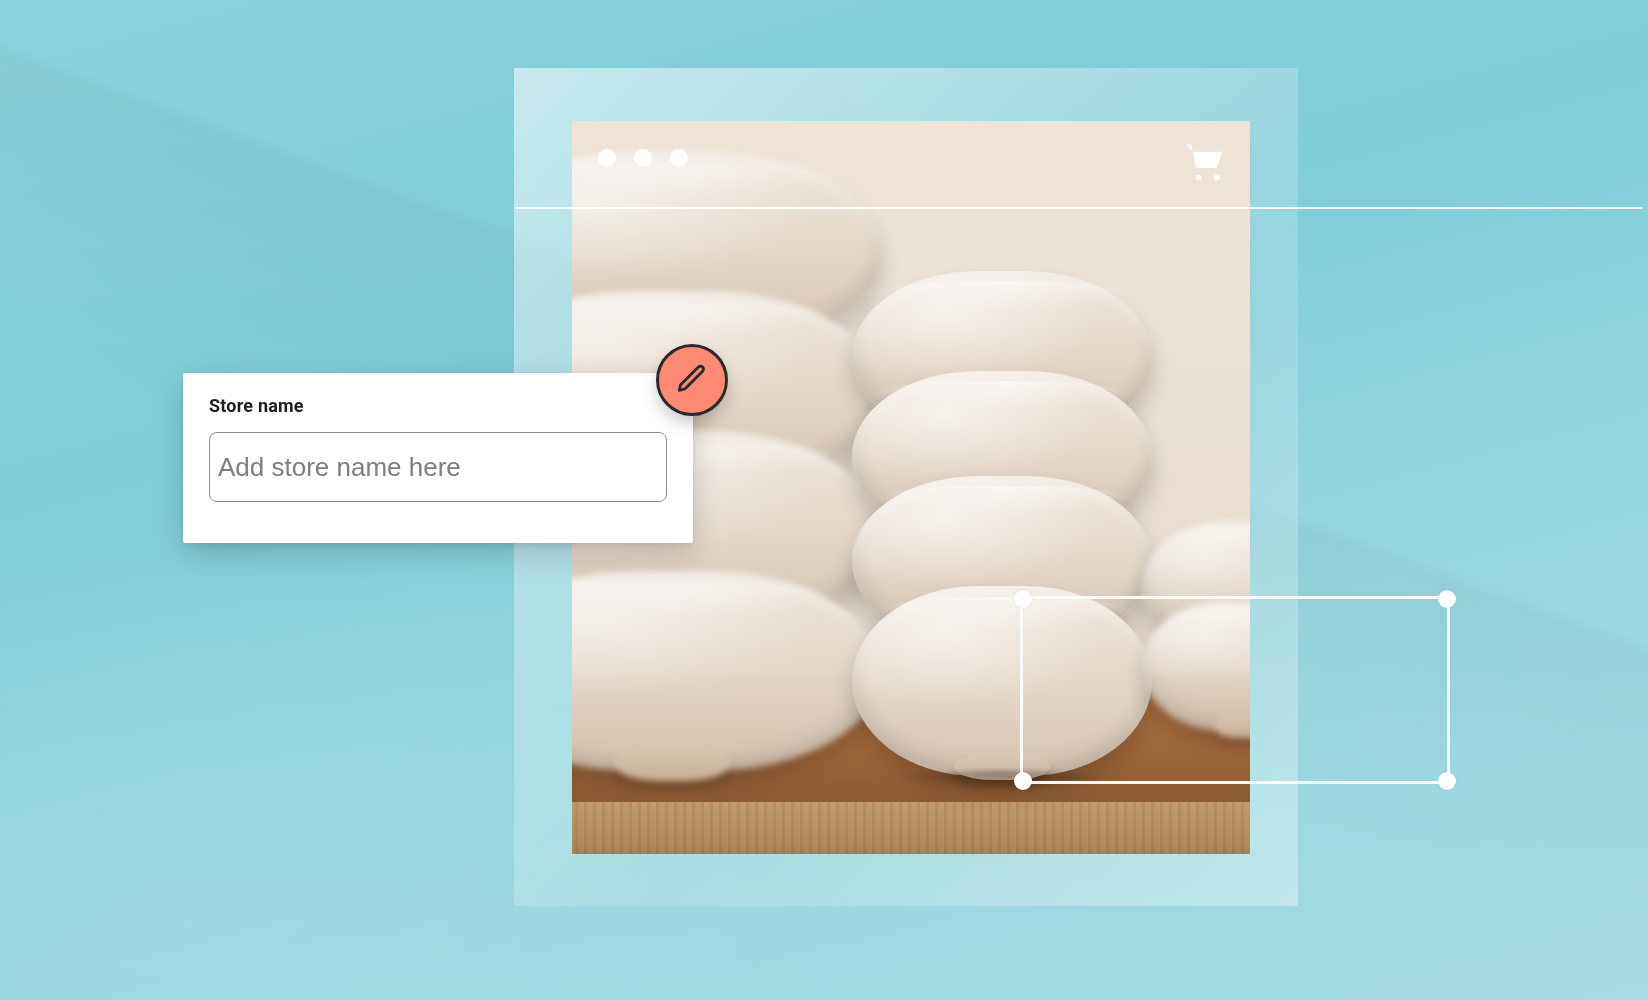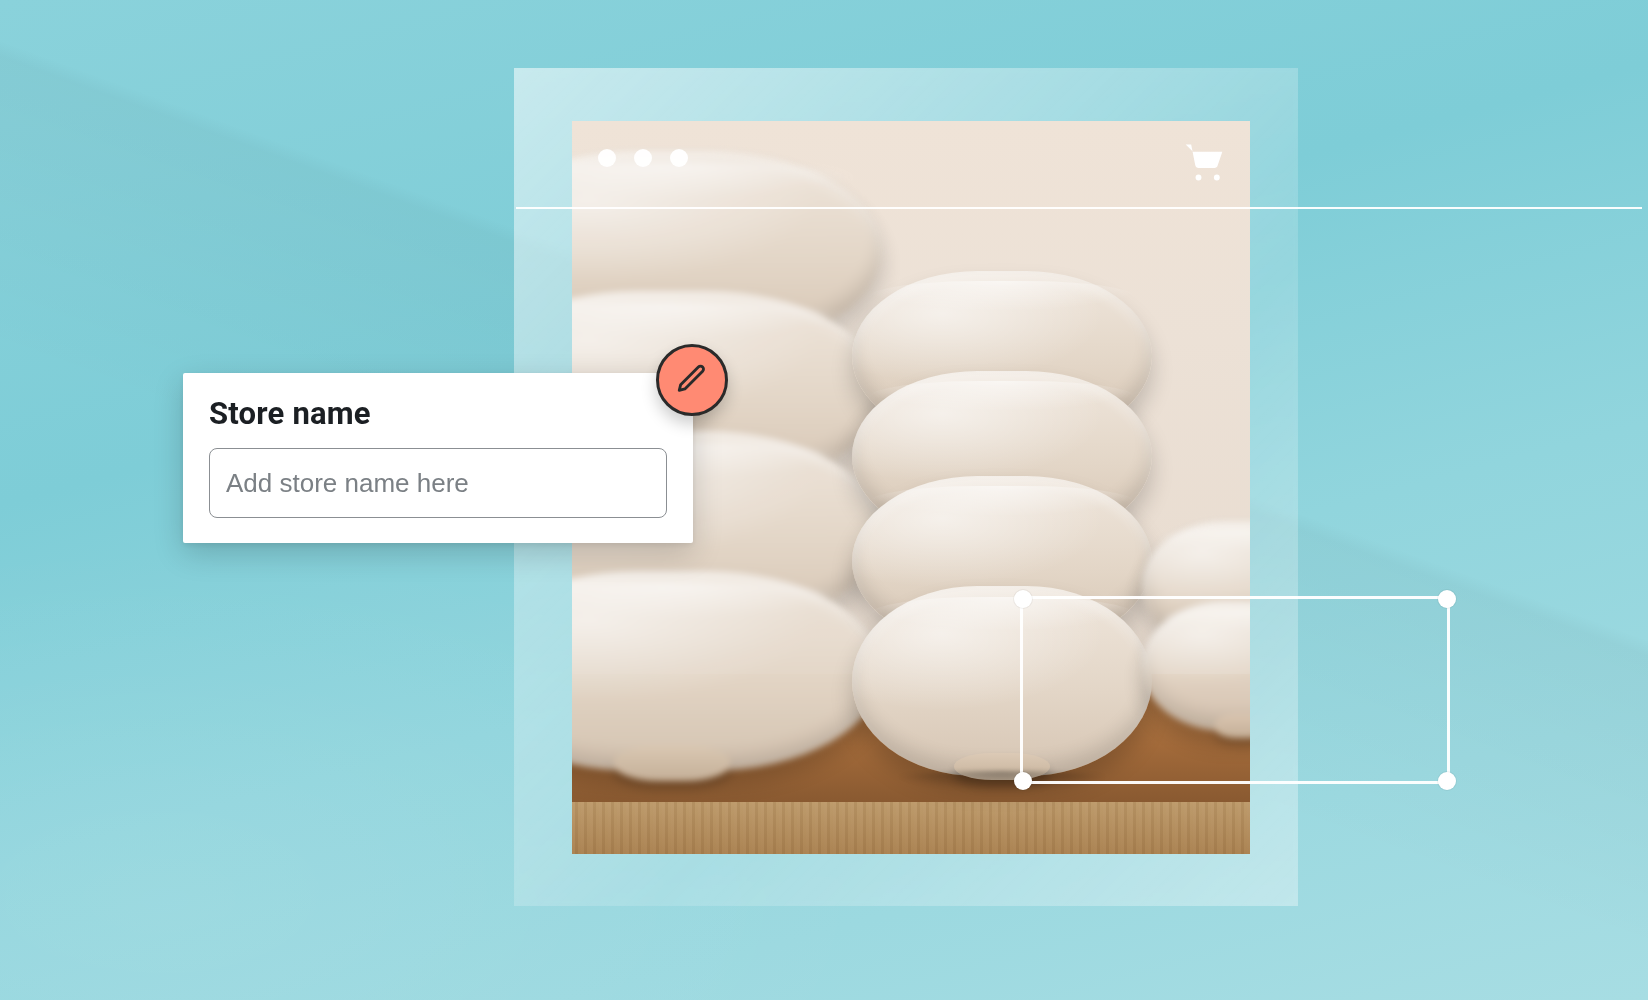--- a/index.html
+++ b/index.html
@@ -113,25 +113,25 @@
   .h-bl { left: -9px; bottom: -9px; }
   .h-br { right: -9px; bottom: -9px; }
 
   
   .card {
     position: absolute; left: 183px; top: 373px; width: 510px; height: 170px;
     background: #ffffff; border-radius: 2px;
     box-shadow: 0 10px 30px rgba(0,0,0,0.18), 0 2px 6px rgba(0,0,0,0.08);
     padding: 22px 26px 26px 26px;
   }
-  .card h3 { font-size: 31px; font-weight: 700; color: #1b1f23; letter-spacing: 0.2px; }
+  .card h3 { font-size: 18px; font-weight: 700; color: #1b1f23; letter-spacing: 0.2px; }
   .field-wrap { margin-top: 16px; }
   .field {
     width: 100%; height: 70px; border: 1.5px solid #8b8f93; border-radius: 8px;
-    padding: 0 16px; font-size: 26px; color: #1b1f23; background: #fff;
+    padding: 0 8px; font-size: 26px; color: #1b1f23; background: #fff;
   }
   .field::placeholder { color: #7b8085; }
 
   
   .edit-badge {
     position: absolute; left: 656px; top: 344px; width: 72px; height: 72px;
     border-radius: 50%; background: #ff8a73; border: 3px solid #2a2a2a;
     display: flex; align-items: center; justify-content: center;
     box-shadow: 0 8px 16px rgba(0,0,0,0.20);
     cursor: pointer;

